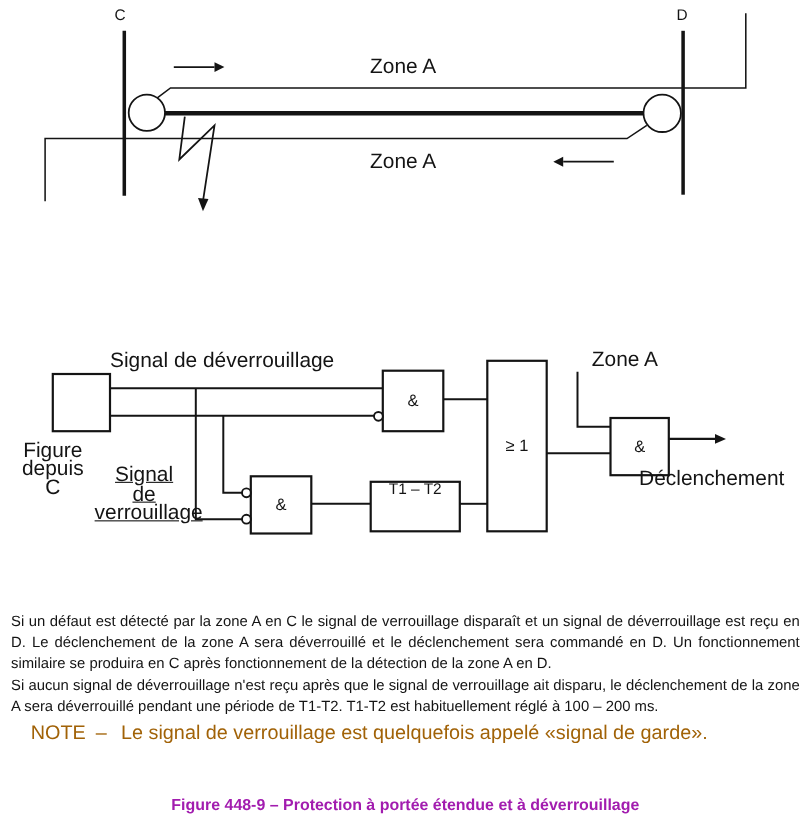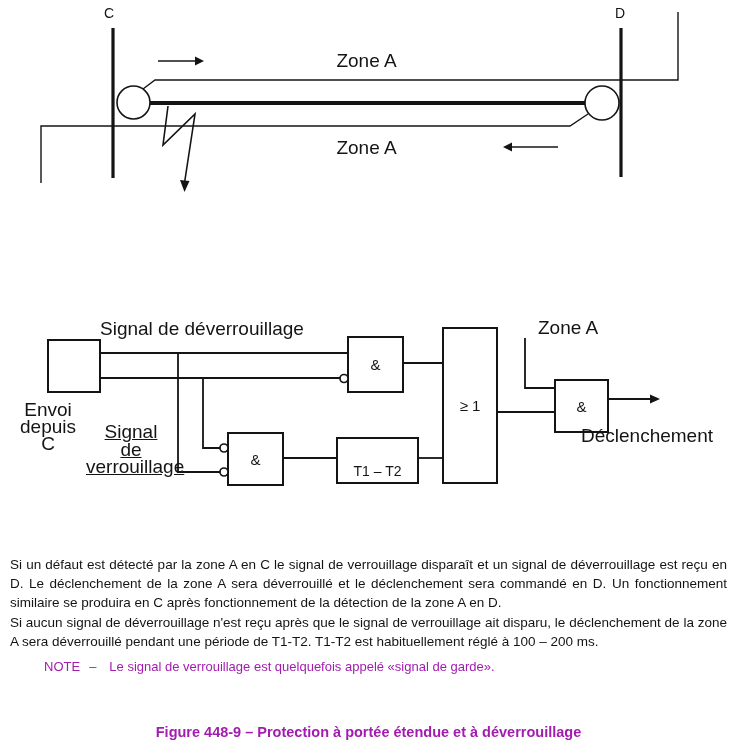--- a/index.html
+++ b/index.html
@@ -9,21 +9,21 @@
   }
   .page svg { position:absolute; left:0; top:0; }
   .lbl { position:absolute; font-size:19px; line-height:16px; white-space:nowrap; color:#141414; }
   .lbl.center { text-align:center; white-space:normal; }
   .gate-text {
     position:absolute; display:flex; align-items:center; justify-content:center;
     font-size:15px; color:#141414;
   }
   .bodytext { position:absolute; left:10px; width:717px; font-size:13.5px; line-height:19px; color:#141414; }
   .bodytext.justify { text-align:justify; }
-  .note-line { position:absolute; left:44px; font-size:13px; line-height:17px; white-space:nowrap; color:#a21caf; }
+  .note-line { position:absolute; left:28px; font-size:18px; line-height:17px; white-space:nowrap; color:#a16207; }
   .note-line .note-label { margin-right:9px; }
   .note-line .note-dash { margin-right:13px; }
   .caption { position:absolute; left:0; top:724px; width:737px; text-align:center;
     font-size:14.5px; font-weight:bold; color:#a21caf; }
 </style>
 </head>
 <body>
 
 <div class="page">
 
@@ -72,35 +72,35 @@
   </svg>
 
   <div class="lbl" style="left:104px; top:5px;  font-size:14px;">C</div>
   <div class="lbl" style="left:615px; top:5px;  font-size:14px;">D</div>
   <div class="lbl center" style="left:330px; top:53px;  width:73px;">Zone A</div>
   <div class="lbl center" style="left:330px; top:140px; width:73px;">Zone A</div>
 
   <div class="lbl" style="left:100px; top:321px;">Signal de déverrouillage</div>
 
   <div class="lbl center" style="left:11px; top:401px; width:74px; line-height:17px;">
-    <div>Envoi</div>
+    <div>Figure</div>
     <div>depuis C</div>
   </div>
 
   <div class="lbl center" style="left:86px; top:423px; width:90px; line-height:17.5px;text-decoration:underline;">
     <div>Signal</div>
     <div>de</div>
     <div>verrouillage</div>
   </div>
 
   <div class="gate-text" style="left:348px; top:337px; width:55px; height:55px;">&amp;</div>
   <div class="gate-text" style="left:228px; top:433px; width:55px; height:52px;">&amp;</div>
   <div class="gate-text" style="left:555px; top:380px; width:53px; height:52px;">&amp;</div>
   <div class="gate-text" style="left:443px; top:328px; width:54px; height:155px;">≥ 1</div>
-  <div class="gate-text" style="left:337px; top:448px; width:81px; height:45px; font-size:14px;border-radius:18px;">T1 – T2</div>
+  <div class="gate-text" style="left:337px; top:421px; width:81px; height:45px; font-size:14px;border-radius:18px;">T1 – T2</div>
 
   <div class="lbl" style="left:538px; top:320px;">Zone A</div>
   <div class="lbl" style="left:581px; top:428px;">Déclenchement</div>
 
   <div class="bodytext justify" style="top:555px;">Si un défaut est détecté par la zone A en C le signal de verrouillage disparaît et un signal de déverrouillage est reçu en D. Le déclenchement de la zone A sera déverrouillé et le déclenchement sera commandé en D. Un fonctionnement similaire se produira en C après fonctionnement de la détection de la zone A en D.</div>
   <div class="bodytext justify" style="top:613px;">Si aucun signal de déverrouillage n'est reçu après que le signal de verrouillage ait disparu, le déclenchement de la zone A sera déverrouillé pendant une période de T1-T2. T1-T2 est habituellement réglé à 100 – 200 ms.</div>
 
   <div class="note-line" style="top:658px;">
     <span class="note-label">NOTE</span><span class="note-dash">–</span><span>Le signal de verrouillage est quelquefois appelé «signal de garde».</span>
   </div>

